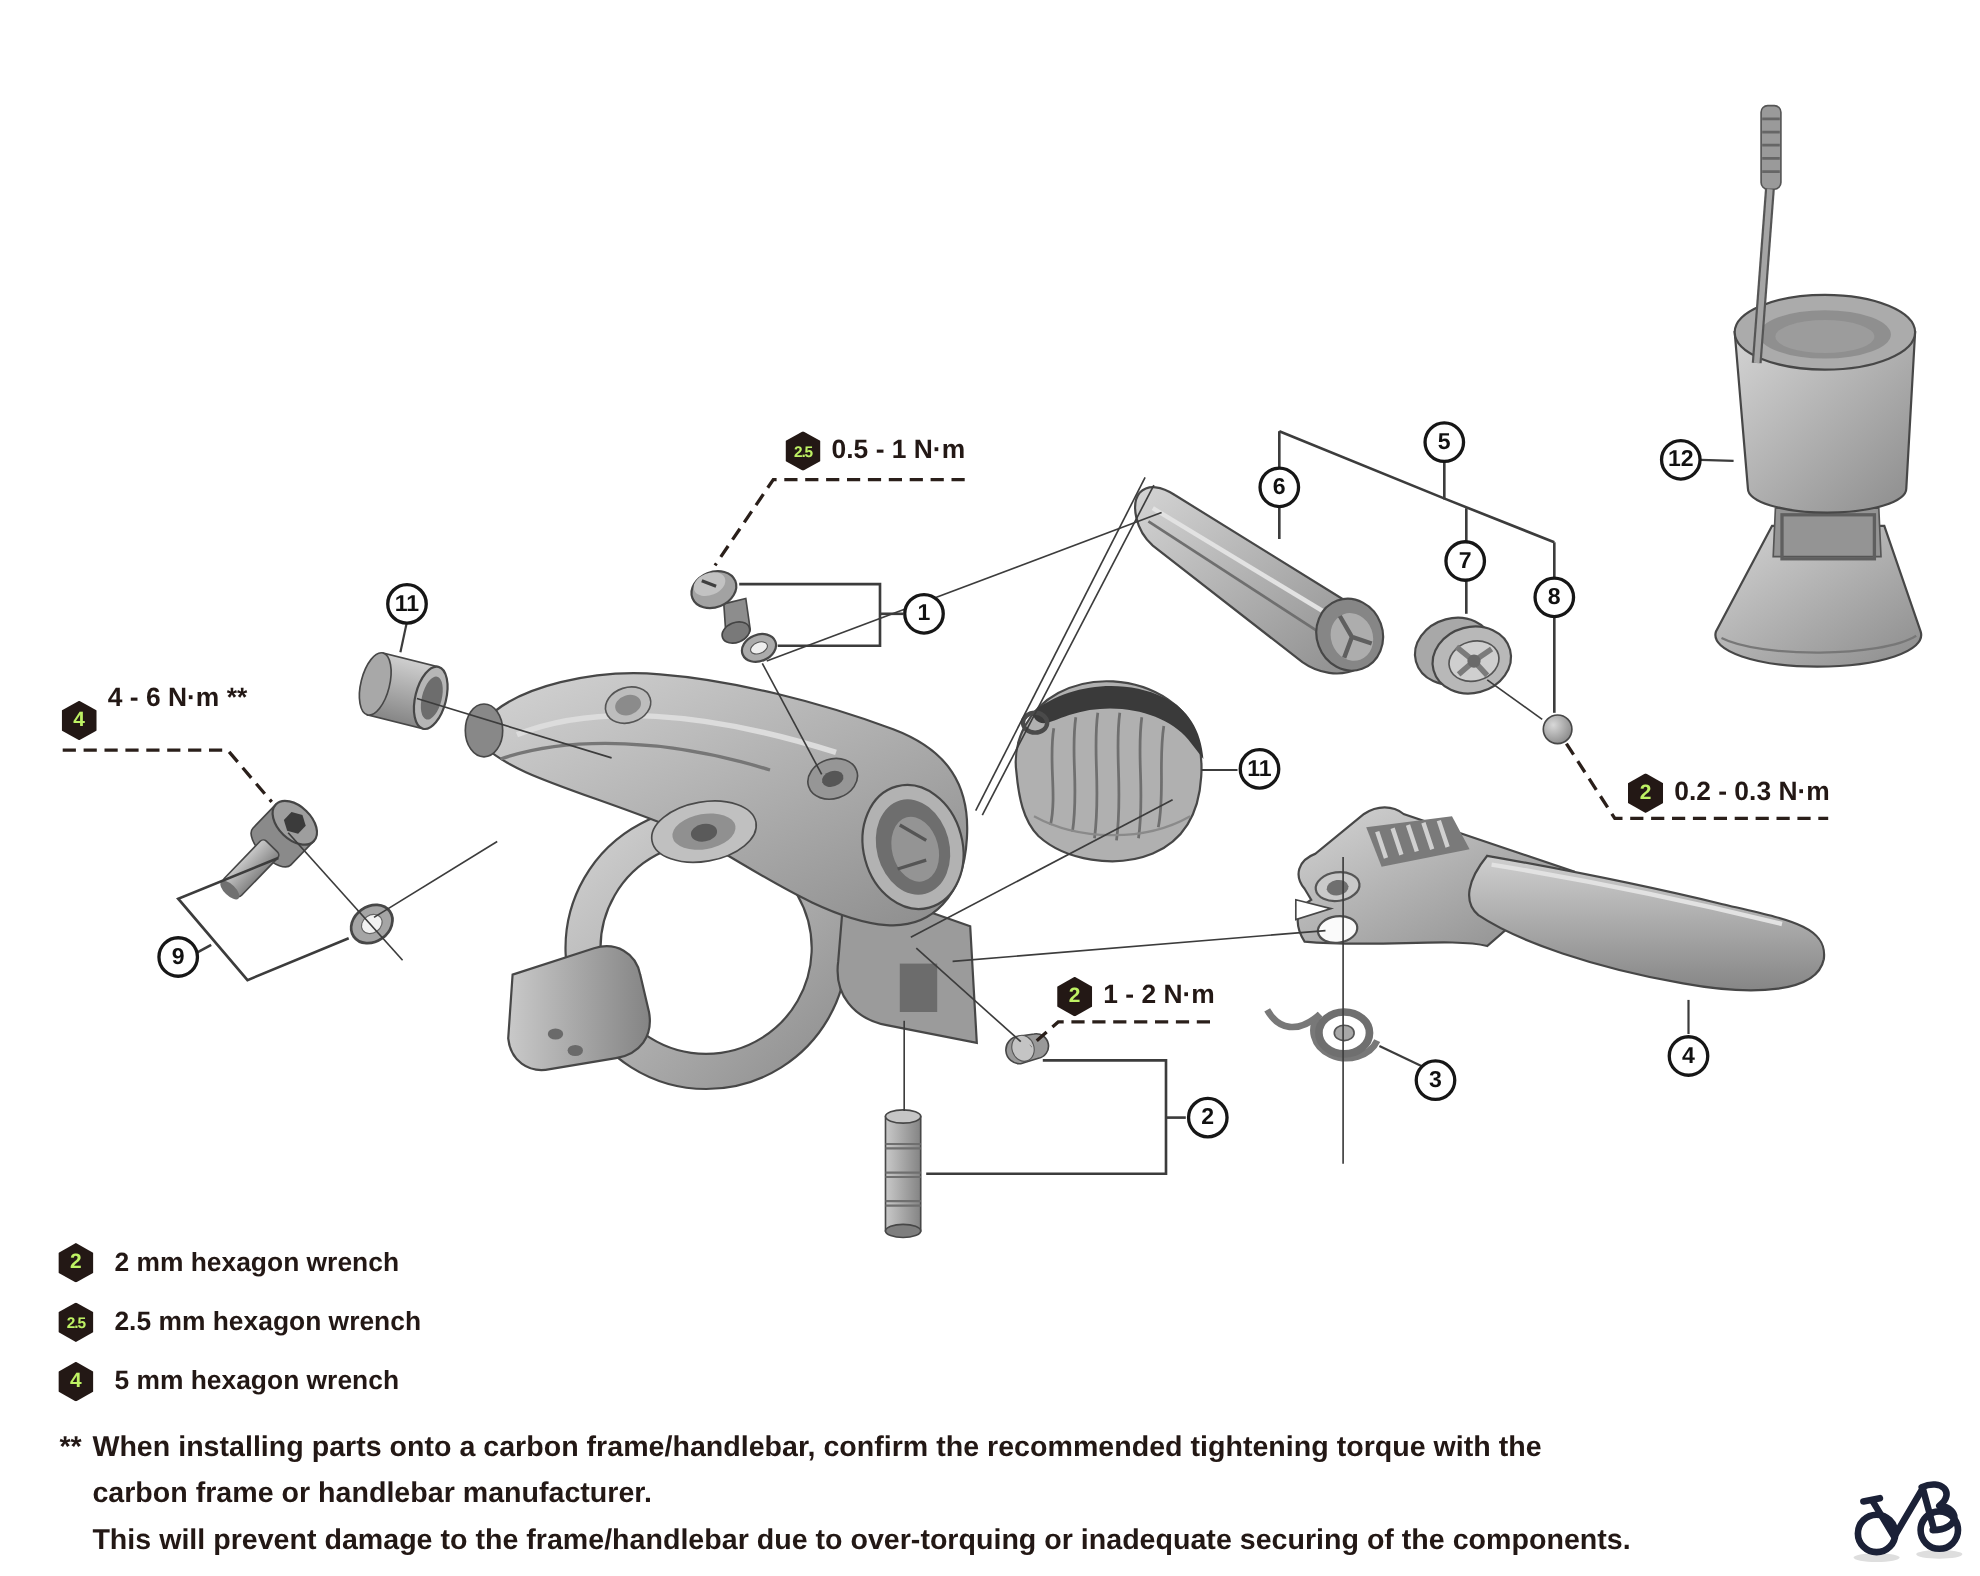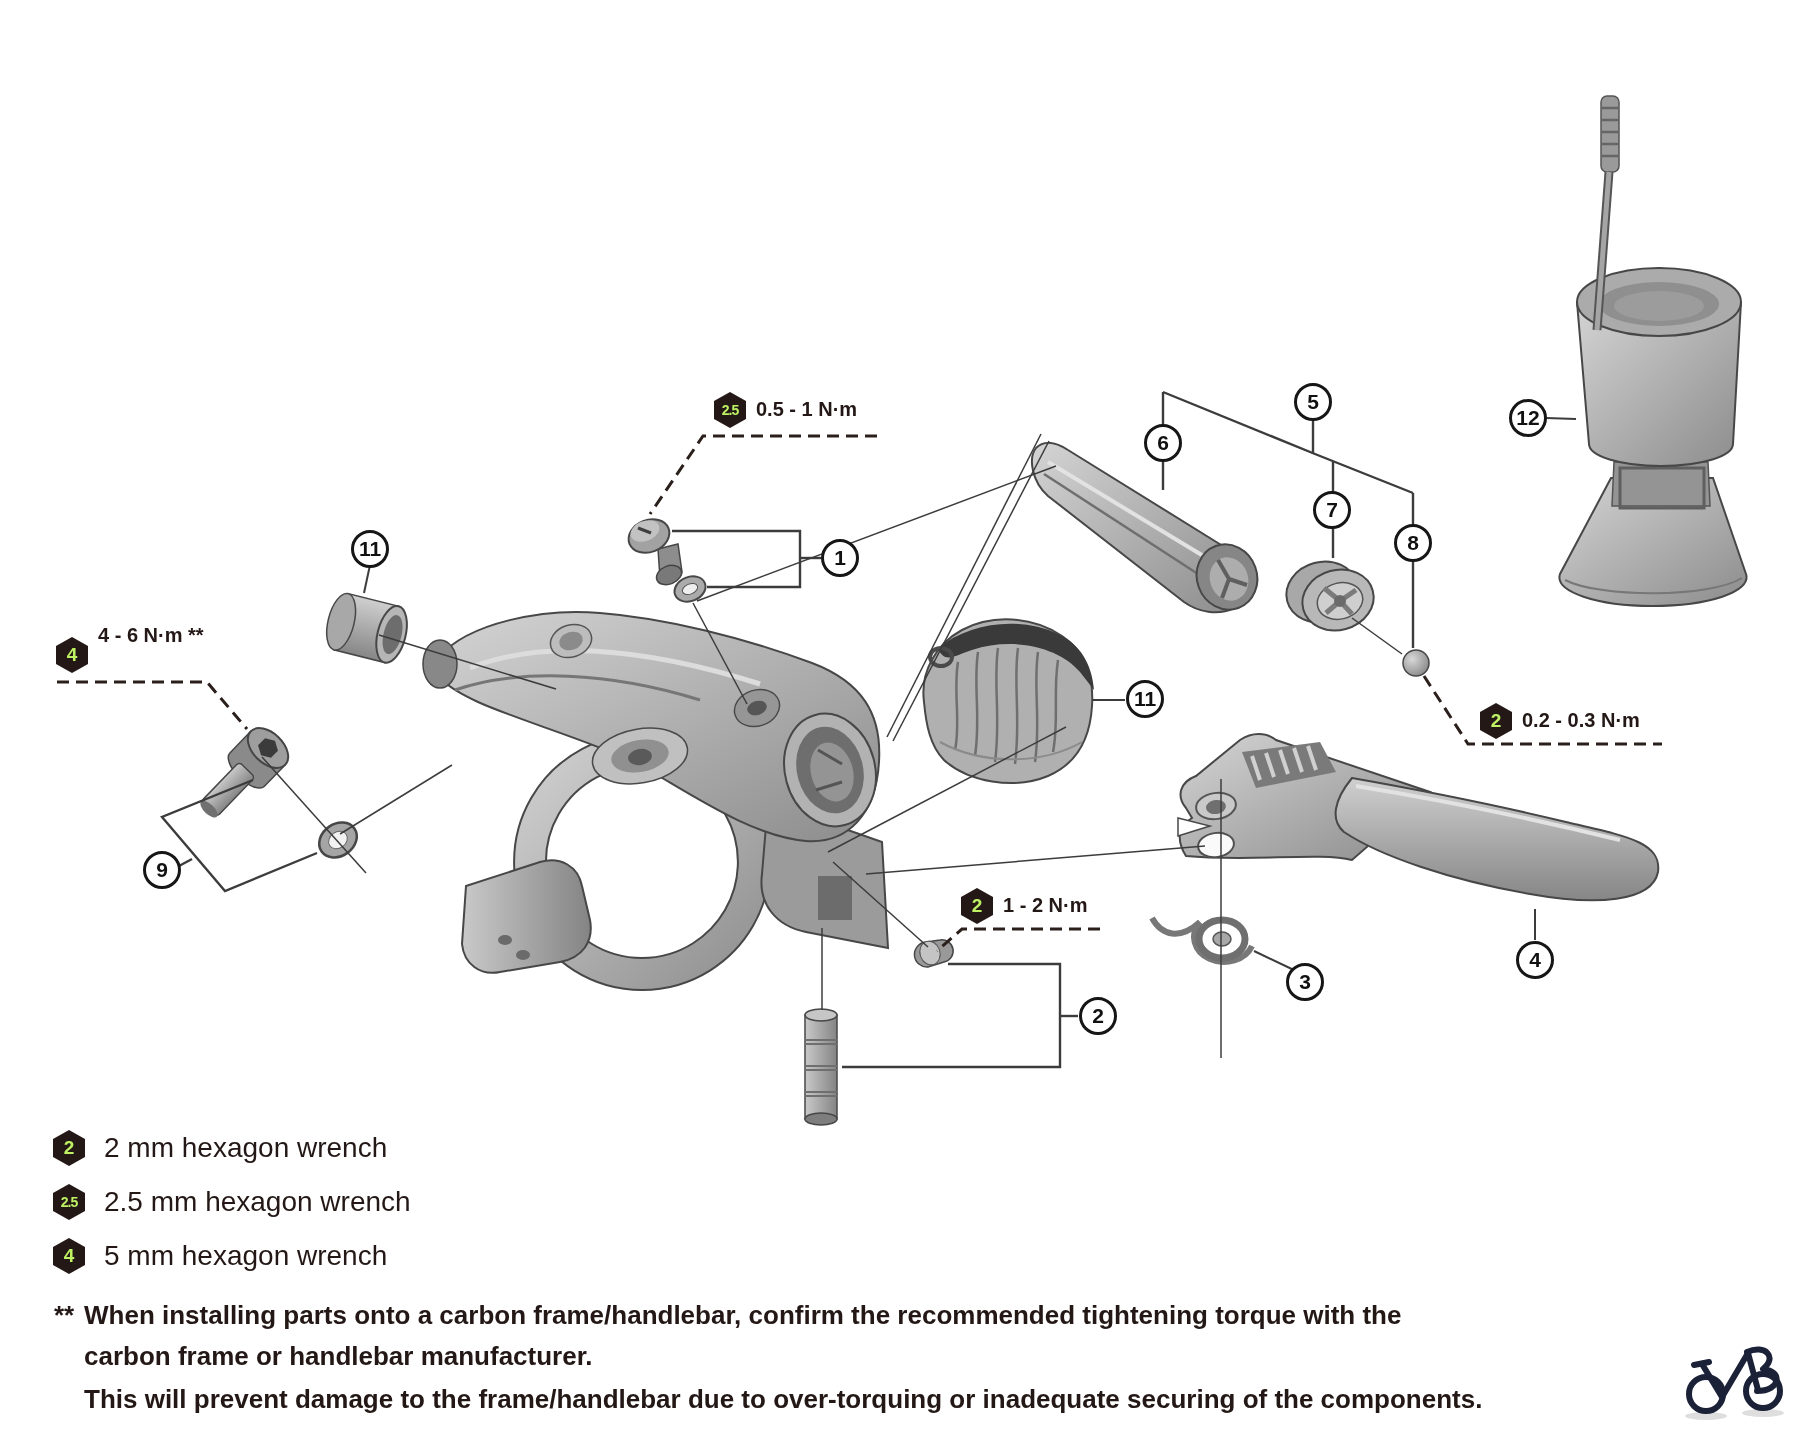--- a/index.html
+++ b/index.html
@@ -9,23 +9,23 @@
   .part-circle{position:absolute;width:38px;height:38px;box-sizing:border-box;
                border:3px solid #161616;border-radius:50%;background:#fff;
                display:flex;align-items:center;justify-content:center;
                font-weight:bold;font-size:21px;color:#111;z-index:5;}
   .hex{position:absolute;width:32px;height:36px;background:#231815;color:#bef264;
        clip-path:polygon(50% 0%,100% 25%,100% 75%,50% 100%,0% 75%,0% 25%);
        display:flex;align-items:center;justify-content:center;
        font-weight:bold;font-size:19px;z-index:5;}
   .hex.small{font-size:14px;letter-spacing:-1px;}
   .torque-text{position:absolute;height:34px;display:flex;align-items:center;
-               font-weight:bold;font-size:20px;white-space:nowrap;z-index:5;}
+               font-weight:bold;font-size:24px;white-space:nowrap;z-index:5;}
   .legend-label{position:absolute;height:34px;display:flex;align-items:center;
-                font-weight:normal;font-size:28px;white-space:nowrap;}
+                font-weight:bold;font-size:24px;white-space:nowrap;}
   .footnote-line{position:absolute;font-weight:bold;font-size:26px;white-space:nowrap;}
 </style>
 </head>
 <body>
 
 <div id="page">
 
   <svg id="artwork" width="1800" height="1433" viewBox="0 0 1800 1433">
     <defs>
       <linearGradient id="gm" x1="0" y1="0" x2="1" y2="1">

